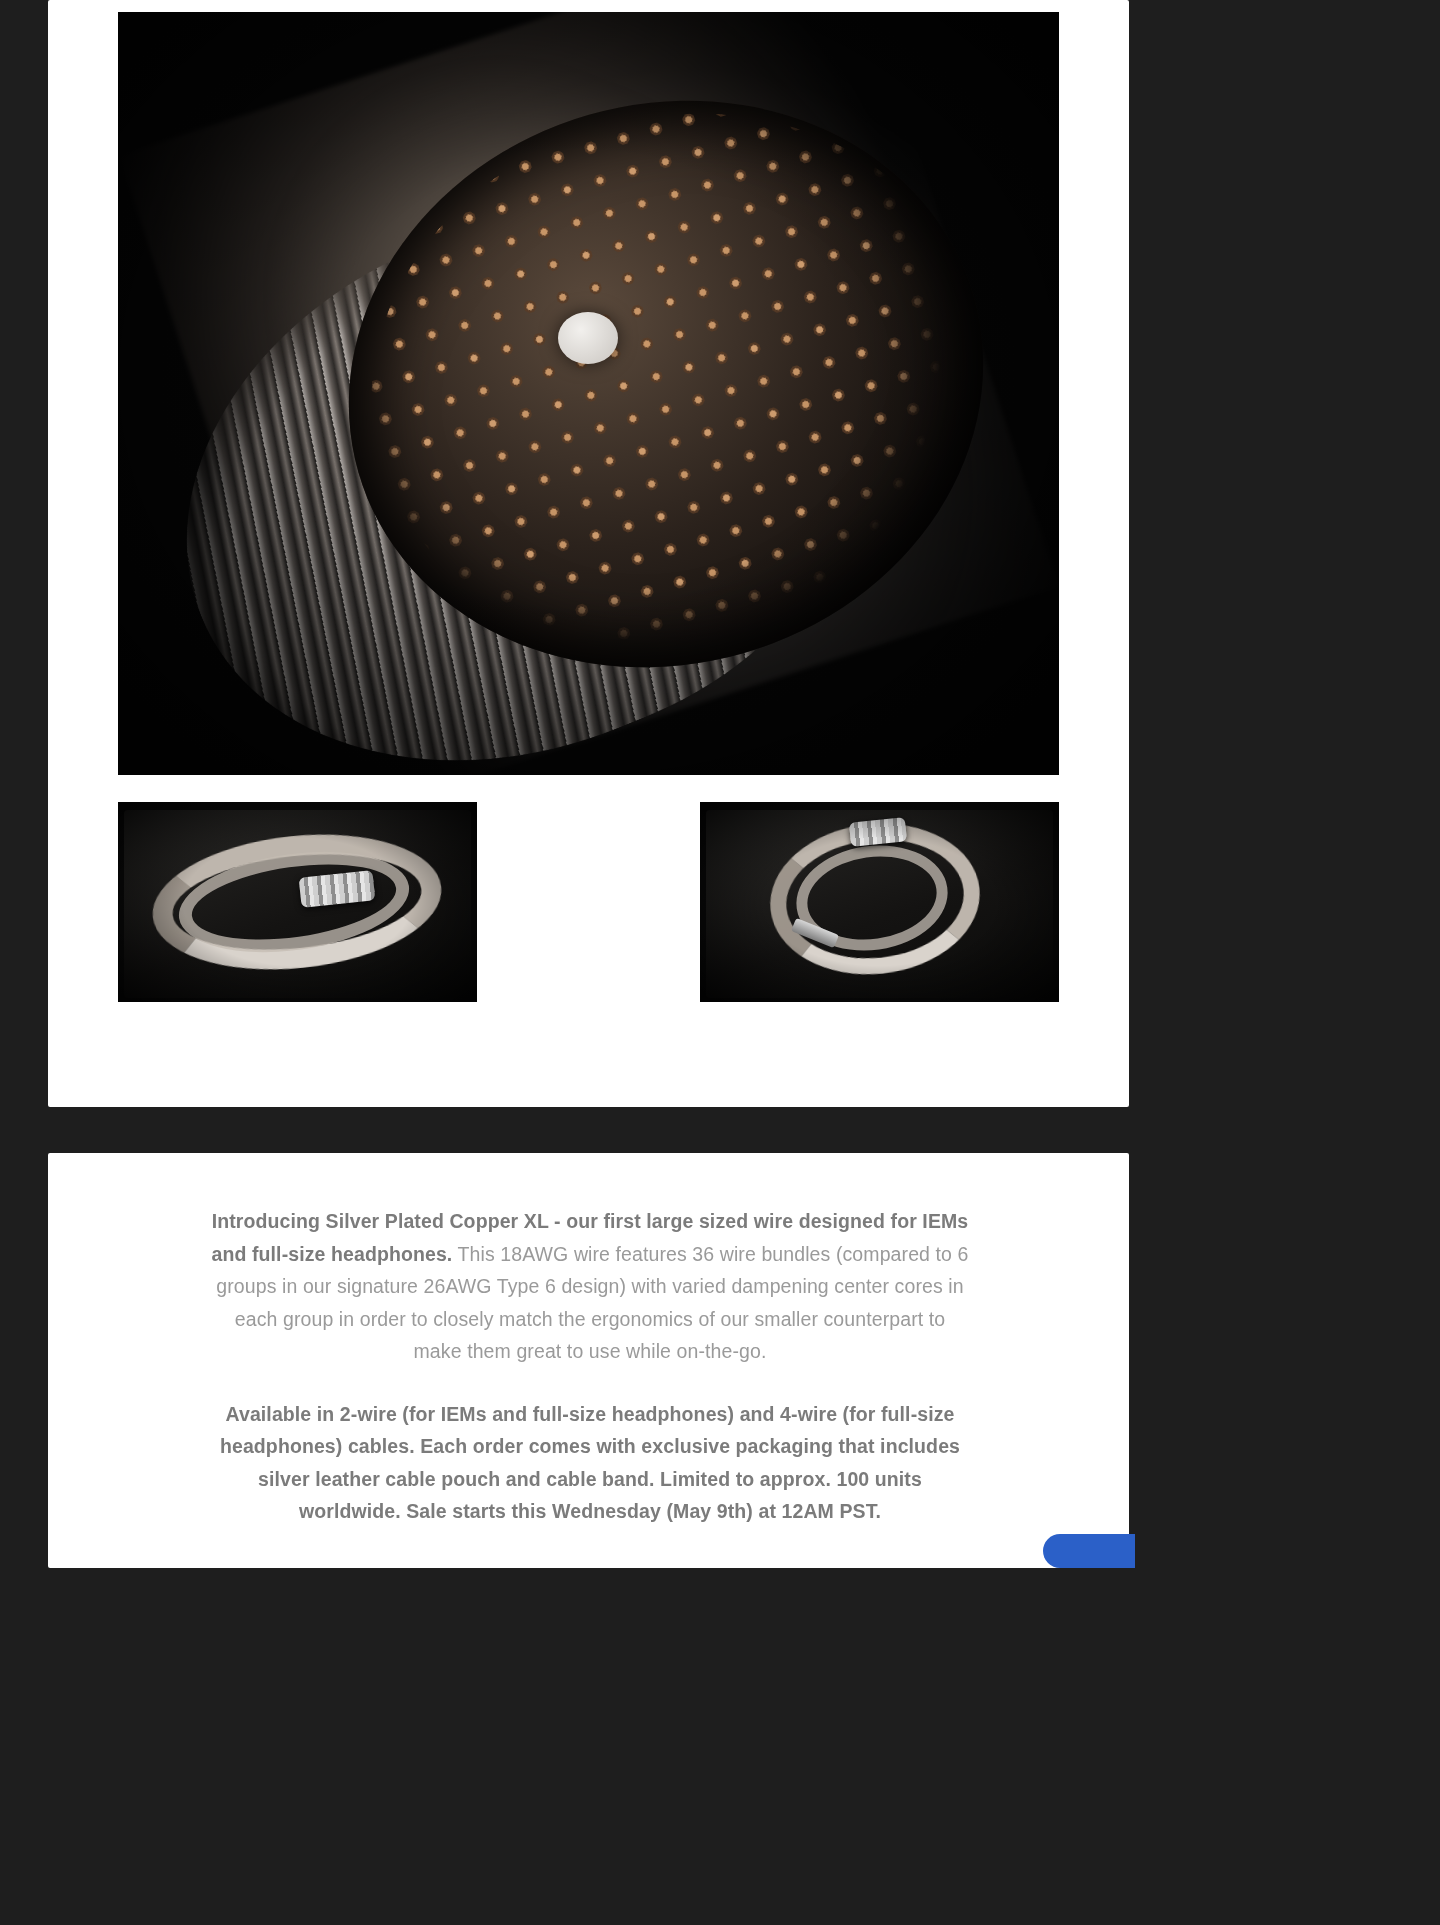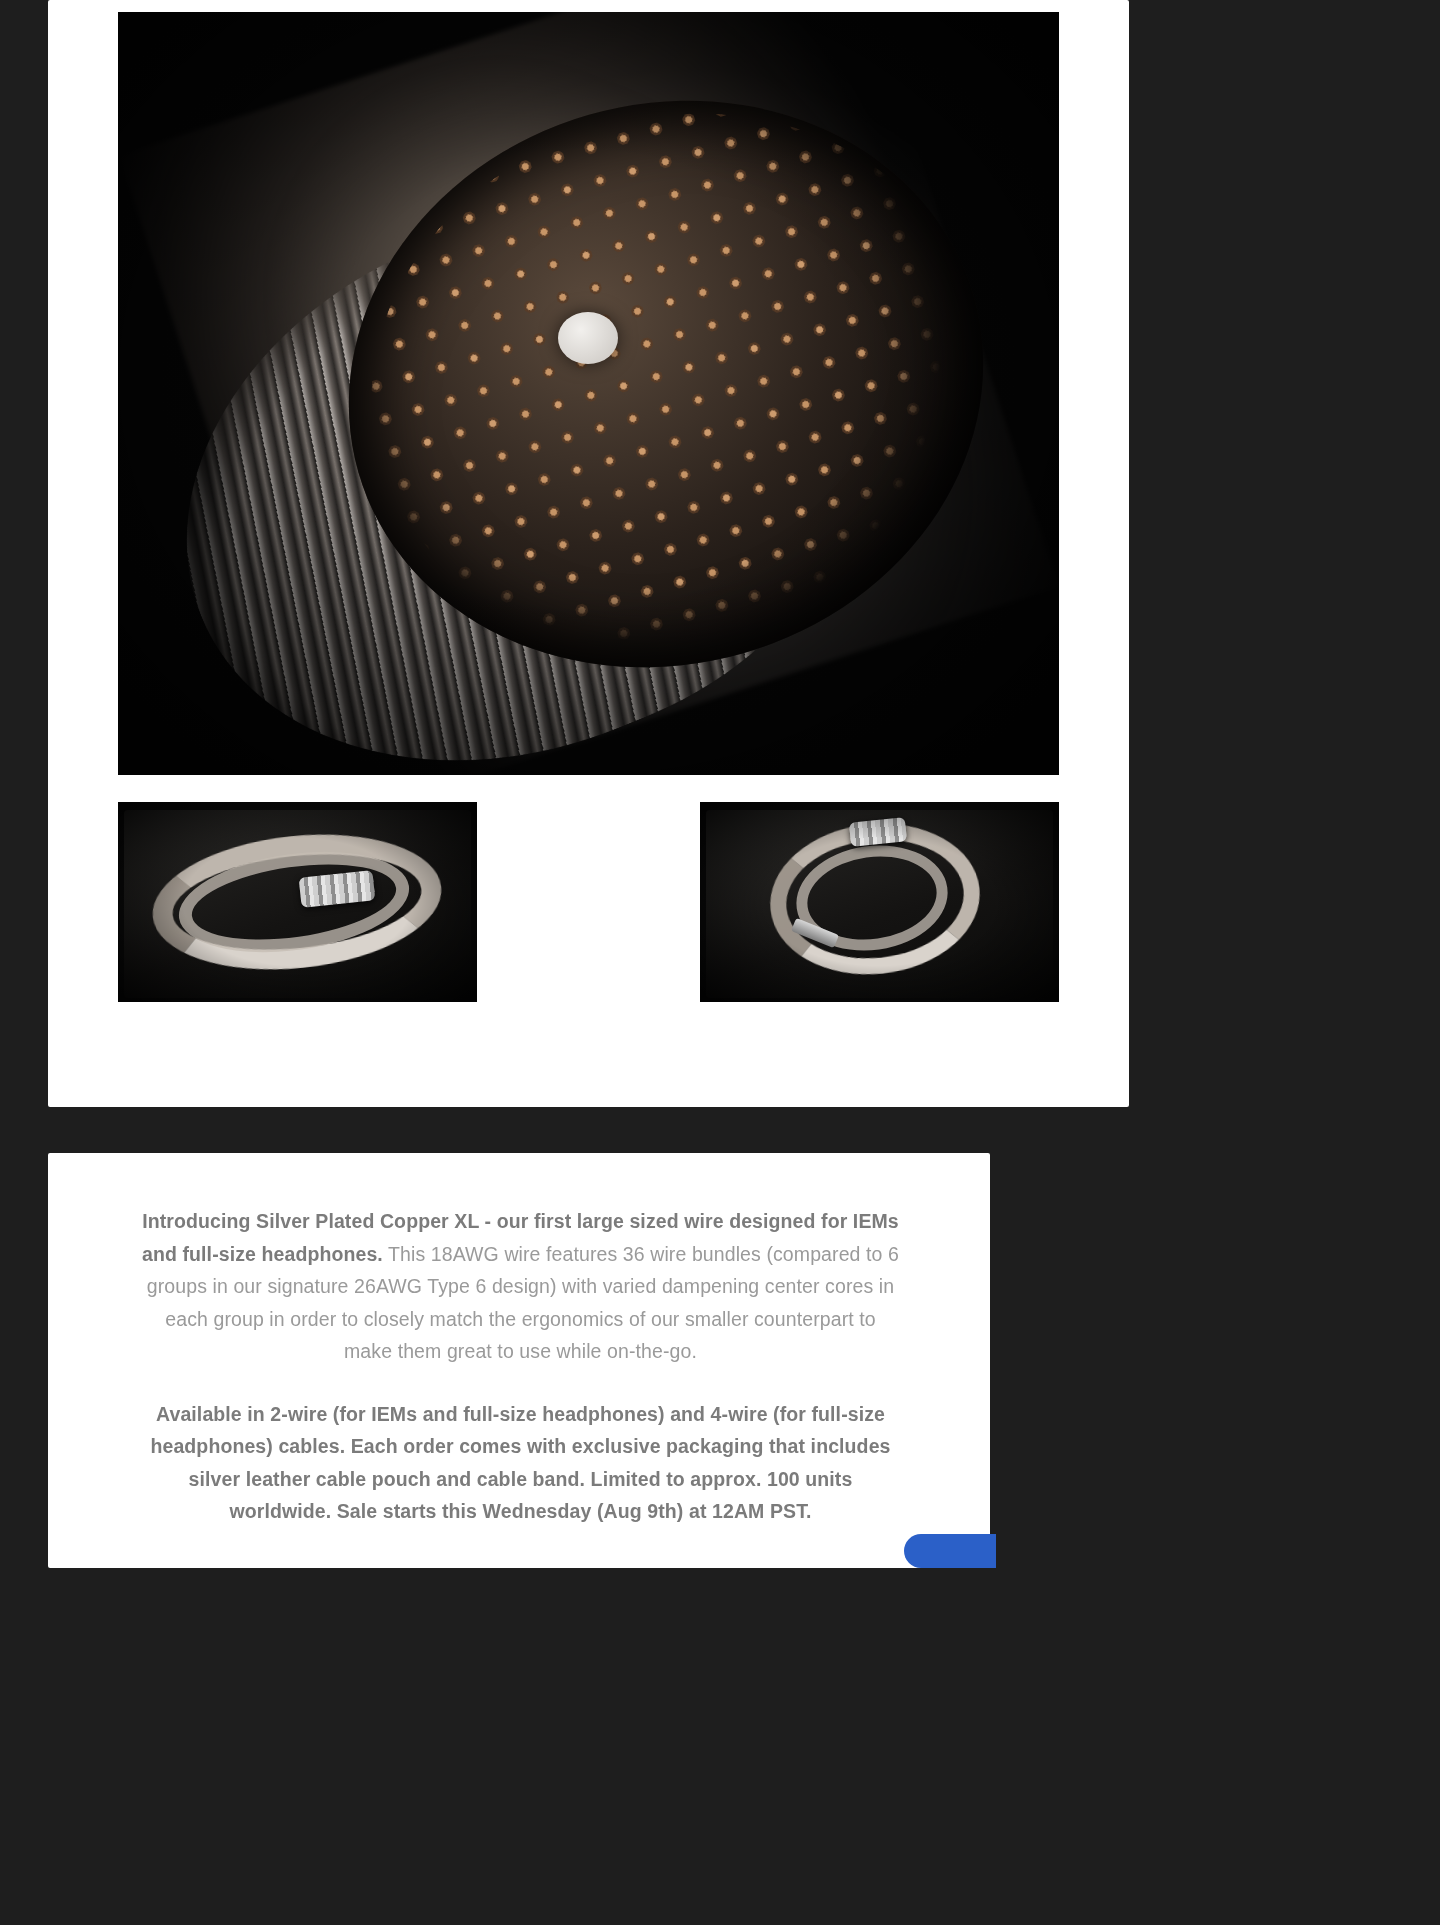--- a/index.html
+++ b/index.html
@@ -188,21 +188,21 @@
     inset: 0;
     background: radial-gradient(ellipse at 50% 50%, rgba(0,0,0,0) 45%, rgba(0,0,0,0.8) 95%);
   }
   .media-card .card-bottom-space { height: 105px; }
 
   
   .text-card {
     position: absolute;
     left: 48px;
     top: 1153px;
-    width: 942px;
+    width: 1081px;
     background: #ffffff;
     padding: 52px 0 40px 3px;
     border-radius: 2px;
   }
   .para {
     width: 758px;
     margin: 0 auto;
     text-align: center;
     font-size: 19.5px;
     line-height: 32.5px;
@@ -260,18 +260,18 @@
       </div>
     </div>
 
     <div class="card-bottom-space"></div>
   </div>
 
   <div class="text-card">
 
     <p class="para"><b>Introducing Silver Plated Copper XL - our first large sized wire designed for IEMs and full-size headphones.</b><span> This 18AWG wire features 36 wire bundles (compared to 6 groups in our signature 26AWG Type 6 design) with varied dampening center cores in each group in order to closely match the ergonomics of our smaller counterpart to make them great to use while on-the-go.</span></p>
 
-    <p class="para bold-all">Available in 2-wire (for IEMs and full-size headphones) and 4-wire (for full-size headphones) cables. Each order comes with exclusive packaging that includes silver leather cable pouch and cable band. Limited to approx. 100 units worldwide. Sale starts this Wednesday (Aug 9th) at 12AM PST.</p>
+    <p class="para bold-all">Available in 2-wire (for IEMs and full-size headphones) and 4-wire (for full-size headphones) cables. Each order comes with exclusive packaging that includes silver leather cable pouch and cable band. Limited to approx. 100 units worldwide. Sale starts this Wednesday (May 9th) at 12AM PST.</p>
 
     <div class="blue-pill"></div>
   </div>
 
 </div>
 
 </body></html>

